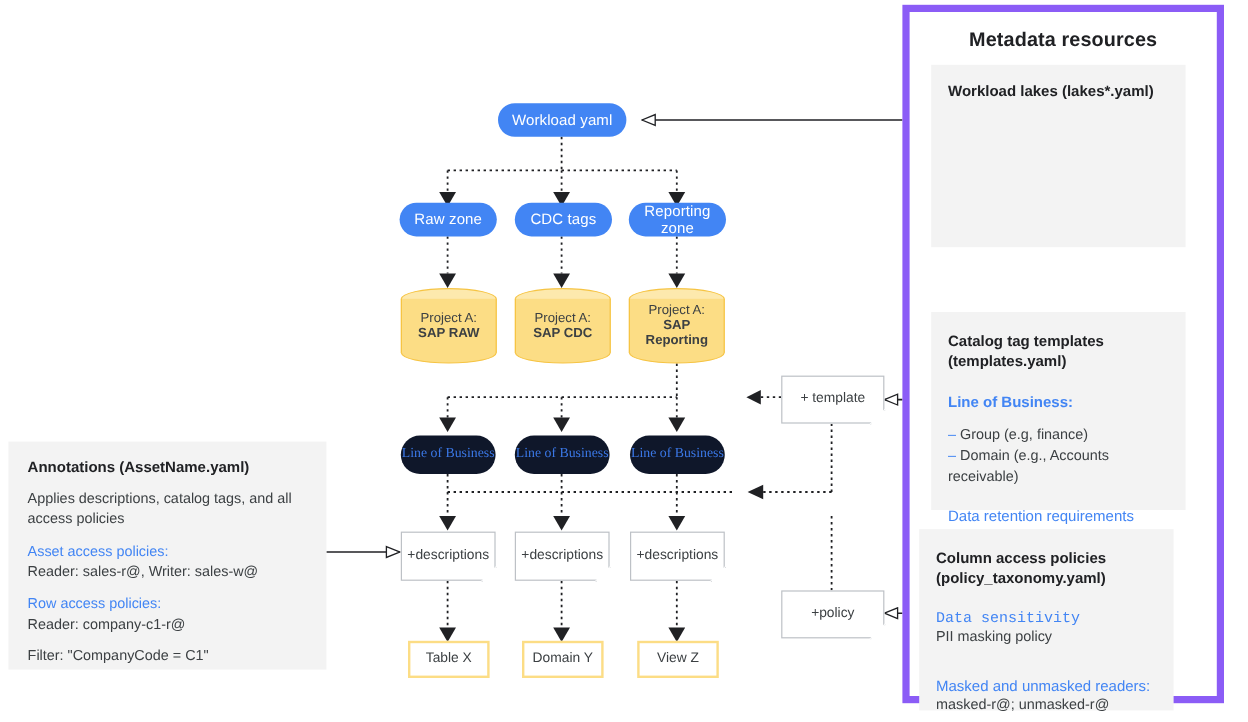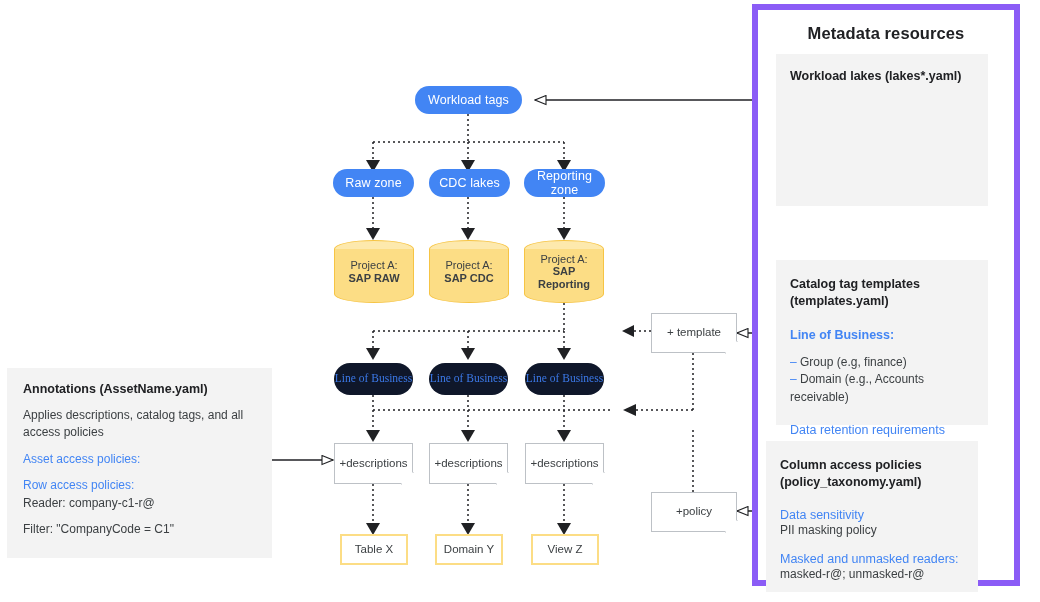--- a/index.html
+++ b/index.html
@@ -160,28 +160,28 @@
       </g>
       <g stroke="none" fill="#202124">
         <path d="M366,523 L380,523 L373,535 Z"></path>
         <path d="M461,523 L475,523 L468,535 Z"></path>
         <path d="M557,523 L571,523 L564,535 Z"></path>
       </g>
     </g>
   </svg>
 
   <div class="node pill" style="left:415px;top:86px;width:107px;height:28px;">
-    <span>Workload tags</span>
+    <span>Workload yaml</span>
   </div>
 
   <div class="node pill" style="left:333px;top:169px;width:81px;height:28px;">
     <span>Raw zone</span>
   </div>
   <div class="node pill" style="left:429px;top:169px;width:81px;height:28px;">
-    <span>CDC lakes</span>
+    <span>CDC tags</span>
   </div>
   <div class="node pill" style="left:524px;top:169px;width:81px;height:28px;">
     <span>Reporting zone</span>
   </div>
 
   <div class="node cyl" style="left:334px;top:240px;width:80px;height:63px;">
     <div class="top"></div>
     <div class="bot"></div>
     <div class="body"></div>
     <div class="cap">
@@ -260,20 +260,21 @@
   <div class="node tbl" style="left:531px;top:534px;width:68px;height:31px;">
     <span>View Z</span>
   </div>
 
   <div id="lpanel">
     <div class="inner">
       <div class="hd">Annotations (AssetName.yaml)</div>
       <p>Applies descriptions, catalog tags, and all access policies</p>
       <p>
         <span class="blue">Asset access policies:</span><br>
+        <span>Reader: sales-r@, Writer: sales-w@</span>
       </p>
       <p>
         <span class="blue">Row access policies:</span><br>
         <span>Reader: company-c1-r@</span>
       </p>
       <p>Filter: "CompanyCode = C1"</p>
     </div>
   </div>
 
   <div id="rpanel">
@@ -298,20 +299,20 @@
         <span>Domain (e.g., Accounts receivable)</span>
       </div>
       <div class="blue2" style="margin-top:17px;">Data retention requirements</div>
     </div>
 
     <div class="gbox" style="left:8px;top:431px;width:212px;height:151px;padding:16px 14px 0 14px;">
       <div class="hd">
         <span>Column access policies</span><br>
         <span>(policy_taxonomy.yaml)</span>
       </div>
-      <div class="blue2" style="margin-top:17px;">Data sensitivity</div>
+      <div class="blue2" style="margin-top:17px;font-family:Liberation Mono, monospace;">Data sensitivity</div>
       <div class="pl">PII masking policy</div>
-      <div class="blue2" style="margin-top:13px;">Masked and unmasked readers:</div>
+      <div class="blue2" style="margin-top:26px;">Masked and unmasked readers:</div>
       <div class="pl">masked-r@; unmasked-r@</div>
     </div>
   </div>
 
 </div>
 
 </body></html>

